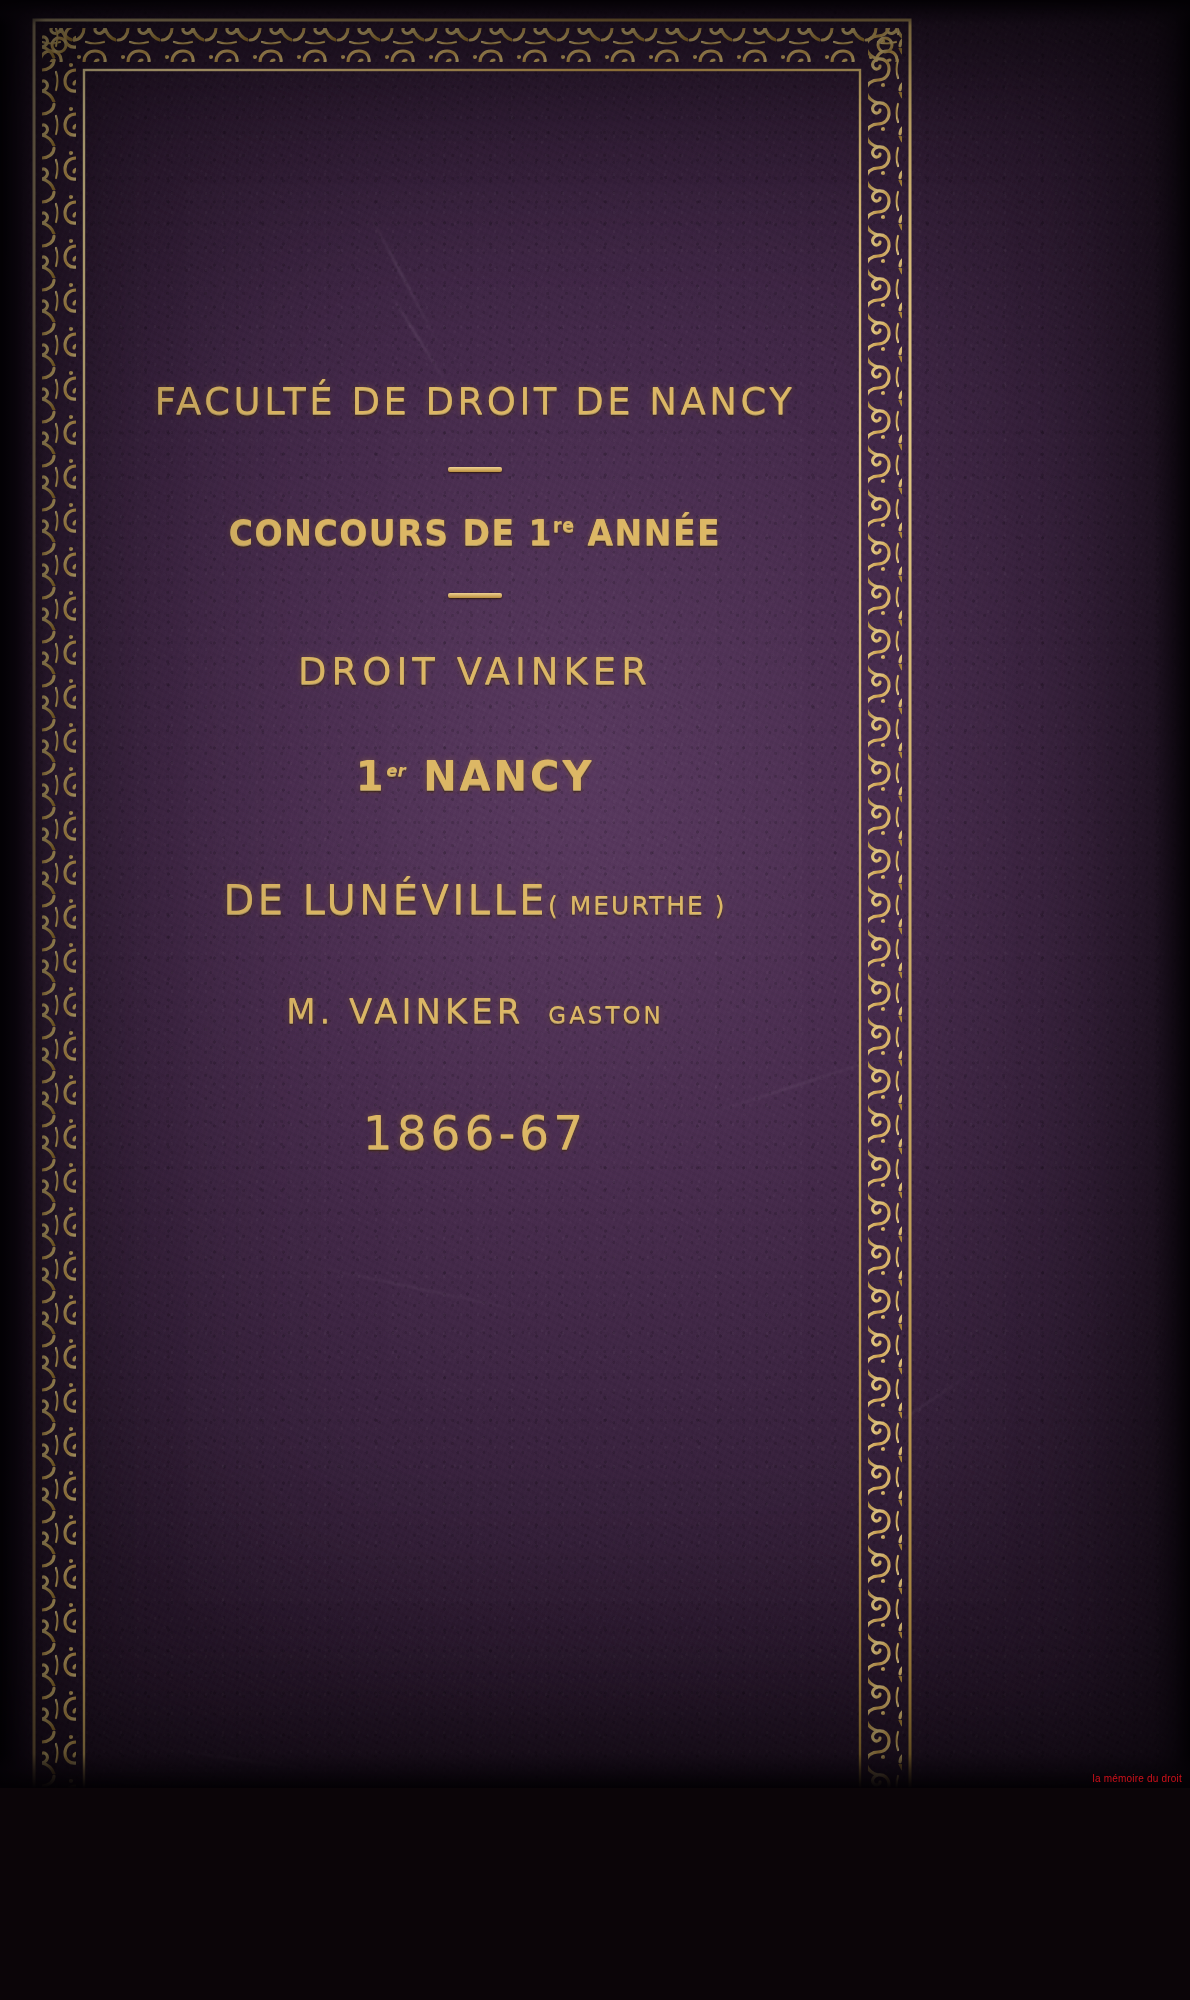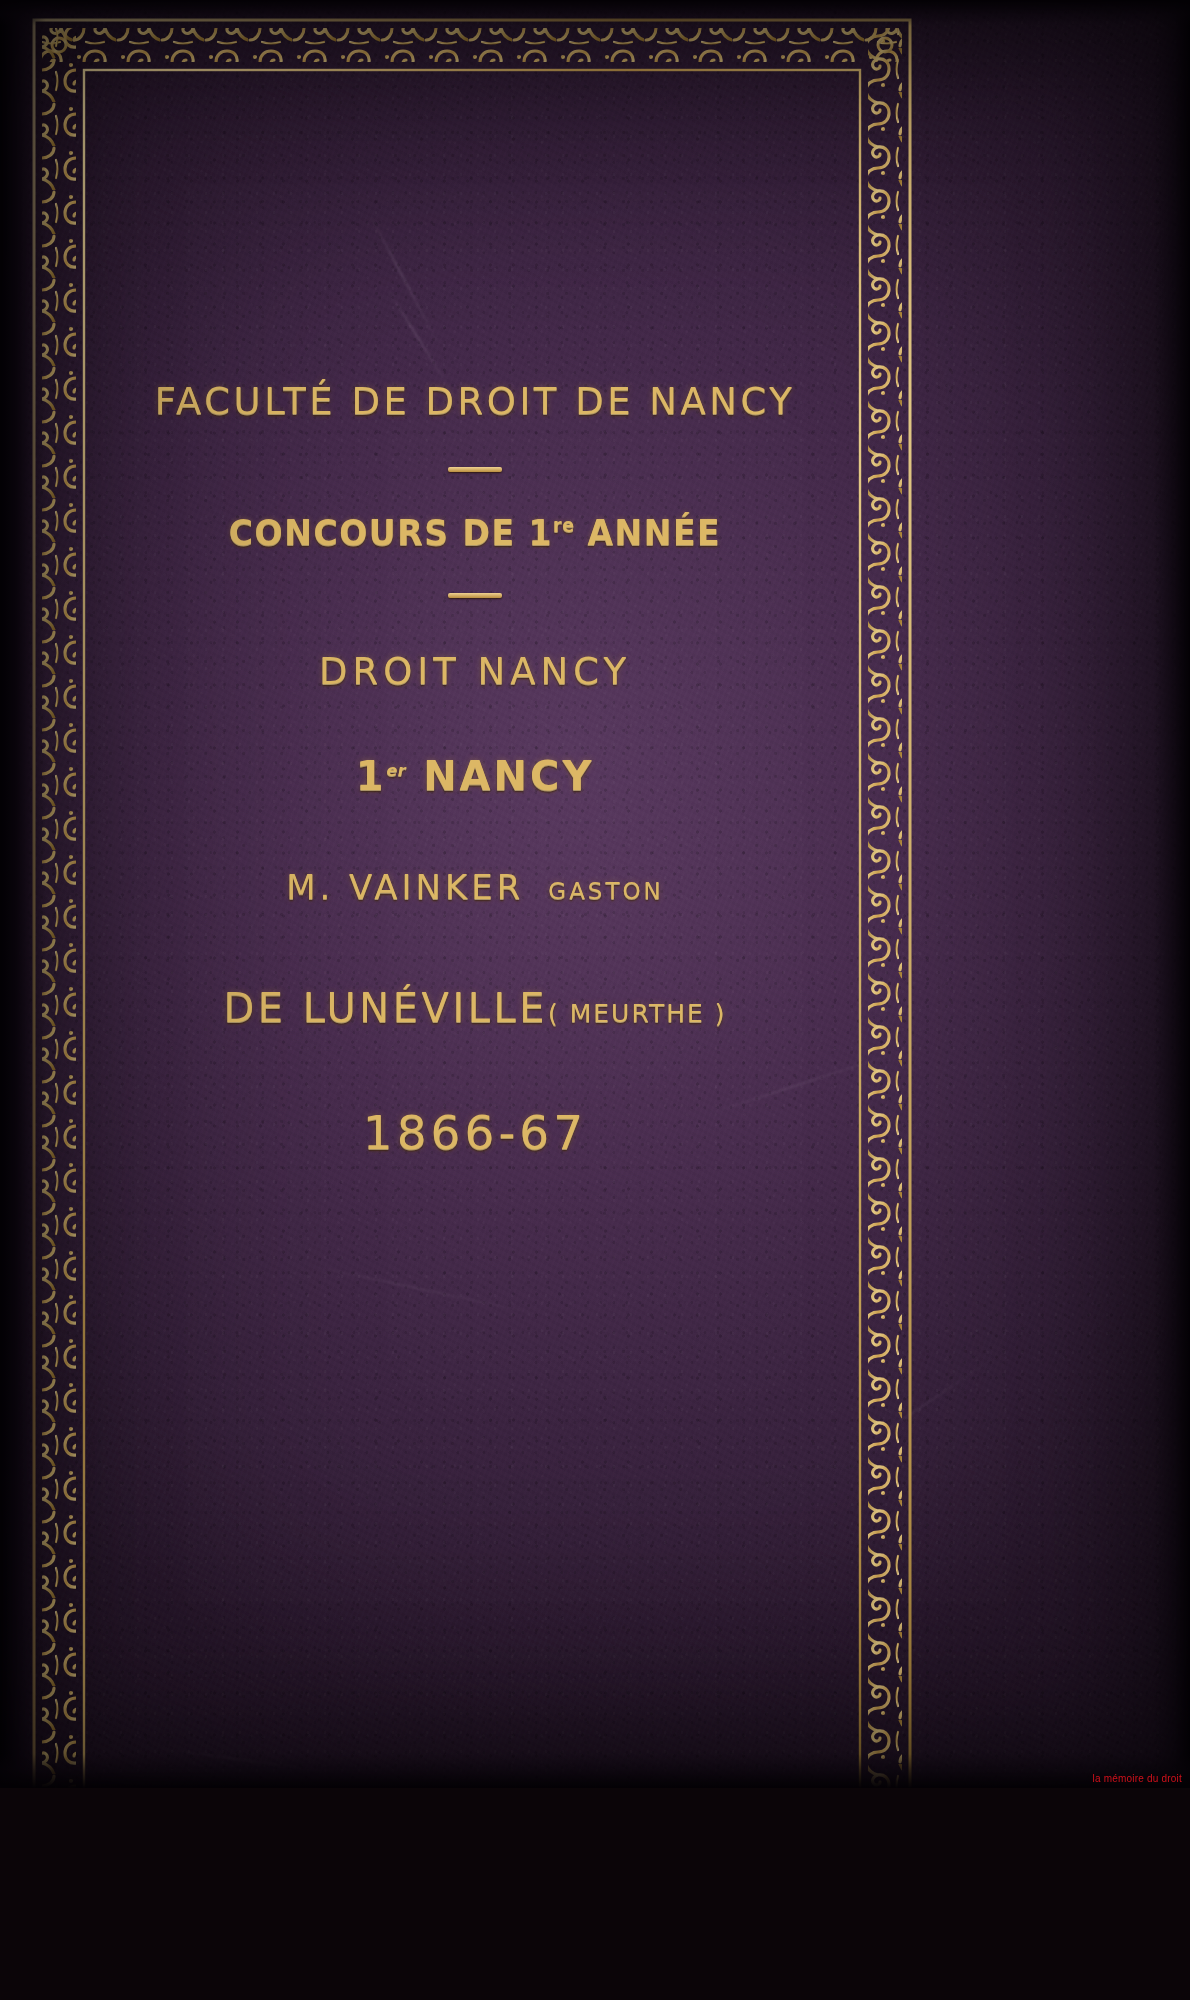--- a/index.html
+++ b/index.html
@@ -297,32 +297,32 @@
     <div class="line gold l-faculty">FACULTÉ DE DROIT DE NANCY</div>
 
     <div class="rule"></div>
 
     <div class="line gold l-concours">
       <span>CONCOURS DE 1</span><span class="sup">re</span><span> ANNÉE</span>
     </div>
 
     <div class="rule"></div>
 
-    <div class="line gold l-matiere">DROIT NANCY</div>
+    <div class="line gold l-matiere">DROIT VAINKER</div>
 
     <div class="line gold l-prix">
       <span>1</span><span class="sup">er</span><span> NANCY</span>
     </div>
 
+    <div class="line gold l-city">
+      <span>DE LUNÉVILLE</span><span class="small">( MEURTHE )</span>
+    </div>
+
     <div class="line gold l-name">
       <span>M. VAINKER</span><span class="small">GASTON</span>
-    </div>
-
-    <div class="line gold l-city">
-      <span>DE LUNÉVILLE</span><span class="small">( MEURTHE )</span>
     </div>
 
     <div class="line gold l-year">1866-67</div>
   </div>
 
   <div class="spine-shadow"></div>
   <div class="right-shadow"></div>
   <div class="top-shadow"></div>
   <div class="bottom-shadow"></div>
   <div class="vignette"></div>

